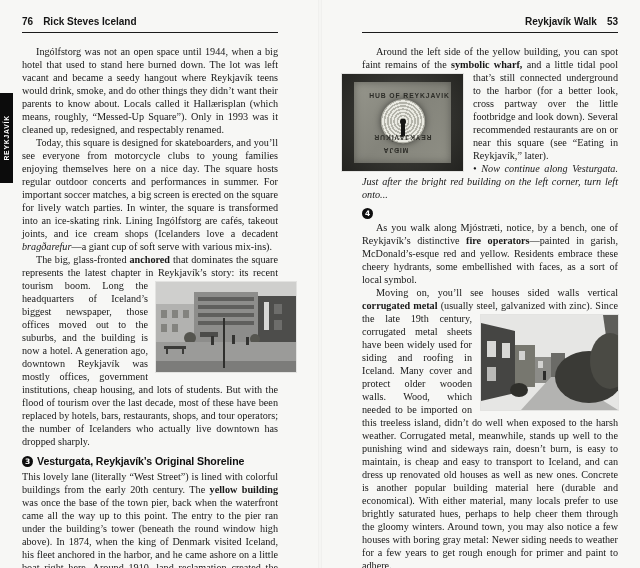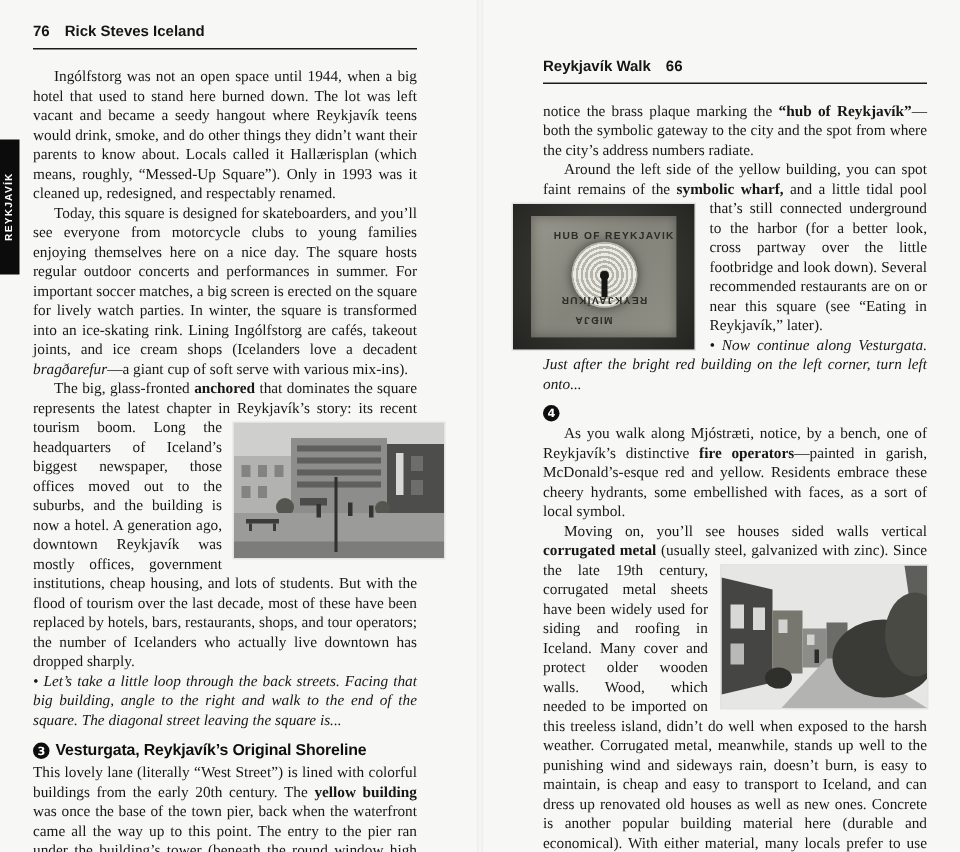--- a/index.html
+++ b/index.html
@@ -7,21 +7,21 @@
           font-family:"Liberation Serif",serif;padding-left:24px;}
   .page{position:absolute;top:0;width:320px;height:568px;box-sizing:border-box;overflow:hidden;}
   .page.left{left:0;padding:16px 42px 0 22px;}
   .page.right{left:320px;padding:16px 22px 0 42px;}
   .spine{position:absolute;left:318px;top:0;width:4px;height:568px;
          background:linear-gradient(90deg,rgba(0,0,0,0.04),rgba(255,255,255,0),rgba(0,0,0,0.04));}
 
   .running-head{display:flex;align-items:baseline;gap:10px;
       font-family:"Liberation Sans",sans-serif;font-weight:bold;font-size:10px;color:#151515;
       border-bottom:1.5px solid #1b1b1b;padding-bottom:5px;}
-  .running-head.rh-right{margin-top:23px;}
+  .running-head.rh-right{justify-content:flex-end;}
 
   .body-text{margin-top:12px;font-size:10.2px;line-height:13px;color:#171717;text-align:justify;}
   .body-text p{margin:0;}
   .indent{text-indent:14px;}
   .direction{font-style:italic;}
   b{font-weight:bold;} i{font-style:italic;}
 
   .section-heading{font-family:"Liberation Sans",sans-serif;font-weight:bold;font-size:10.6px;
       letter-spacing:-0.1px;color:#101010;margin:7px 0 2px;text-align:left;text-indent:0;
       display:flex;align-items:center;gap:4px;}
@@ -101,37 +101,35 @@
               <rect y="79" width="140" height="11" fill="#7c7c7a"></rect>
               <rect x="8" y="64" width="22" height="3" fill="#3b3b39"></rect>
               <rect x="10" y="67" width="2" height="5" fill="#3b3b39"></rect>
               <rect x="26" y="67" width="2" height="5" fill="#3b3b39"></rect>
               <rect x="67" y="36" width="2" height="50" fill="#2f2f2d"></rect>
               <rect x="55" y="54" width="3" height="9" fill="#333331"></rect>
               <rect x="76" y="53" width="3" height="9" fill="#333331"></rect>
               <rect x="90" y="55" width="3" height="8" fill="#333331"></rect>
             </svg>
           </span><span>boom. Long the headquarters of Iceland’s biggest newspaper, those offices moved out to the suburbs, and the building is now a hotel. A generation ago, downtown Reykjavík was mostly offices, government institutions, cheap housing, and lots of students. But with the flood of tourism over the last decade, most of these have been replaced by hotels, bars, restaurants, shops, and tour operators; the number of Icelanders who actually live downtown has dropped sharply.</span></p>
-      <p class="direction"><span>• Let’s take a little loop through the back streets. Facing that big building, angle to the right and walk to the end of the square. The diagonal street leaving the square is...</span></p>
       <h2 class="section-heading">
           <span class="stop-number">3</span>
           <span>Vesturgata, Reykjavík’s Original Shoreline</span>
         </h2>
       <p><span>This lovely lane (literally “West Street”) is lined with colorful buildings from the early 20th century. The </span><b>yellow building</b><span> was once the base of the town pier, back when the waterfront came all the way up to this point. The entry to the pier ran under the building’s tower (beneath the round window high above). In 1874, when the king of Denmark visited Iceland, his fleet anchored in the harbor, and he came ashore on a little boat right here. Around 1910, land reclamation created the modern harborfront zone, just beyond the yellow building. Today, this so-called Old Harbor area has some appealing sights (see page 107).</span></p>
 
     </div>
   </section>
 
   <section class="page right">
     <header class="running-head rh-right">
       <span>Reykjavík Walk</span>
-      <span>66</span>
+      <span>53</span>
     </header>
     <div class="body-text">
-      <p><span>notice the brass plaque marking the </span><b>“hub of Reykjavík”</b><span>—both the symbolic gateway to the city and the spot from where the city’s address numbers radiate.</span></p>
       <p class="indent"><span>Around the left side of the yellow building, you can spot faint remains of the </span><b>symbolic wharf,</b><span> and a little tidal pool that’s still </span><span class="photo plaque-photo">
             <span class="plaque">
               <span class="plaque-line top">HUB OF REYKJAVIK</span>
               <span class="medallion"></span>
               <span class="medallion-dot"></span>
               <span class="medallion-pointer"></span>
               <span class="plaque-line bottom">MIÐJA REYKJAVÍKUR</span>
             </span>
           </span><span>connected underground to the harbor (for a better look, cross partway over the little footbridge and look down). Several recommended restaurants are on or near this square (see “Eating in Reykjavík,” later).</span></p>
       <p class="direction"><span>• Now continue along Vesturgata. Just after the bright red building on the left corner, turn left onto...</span></p>

